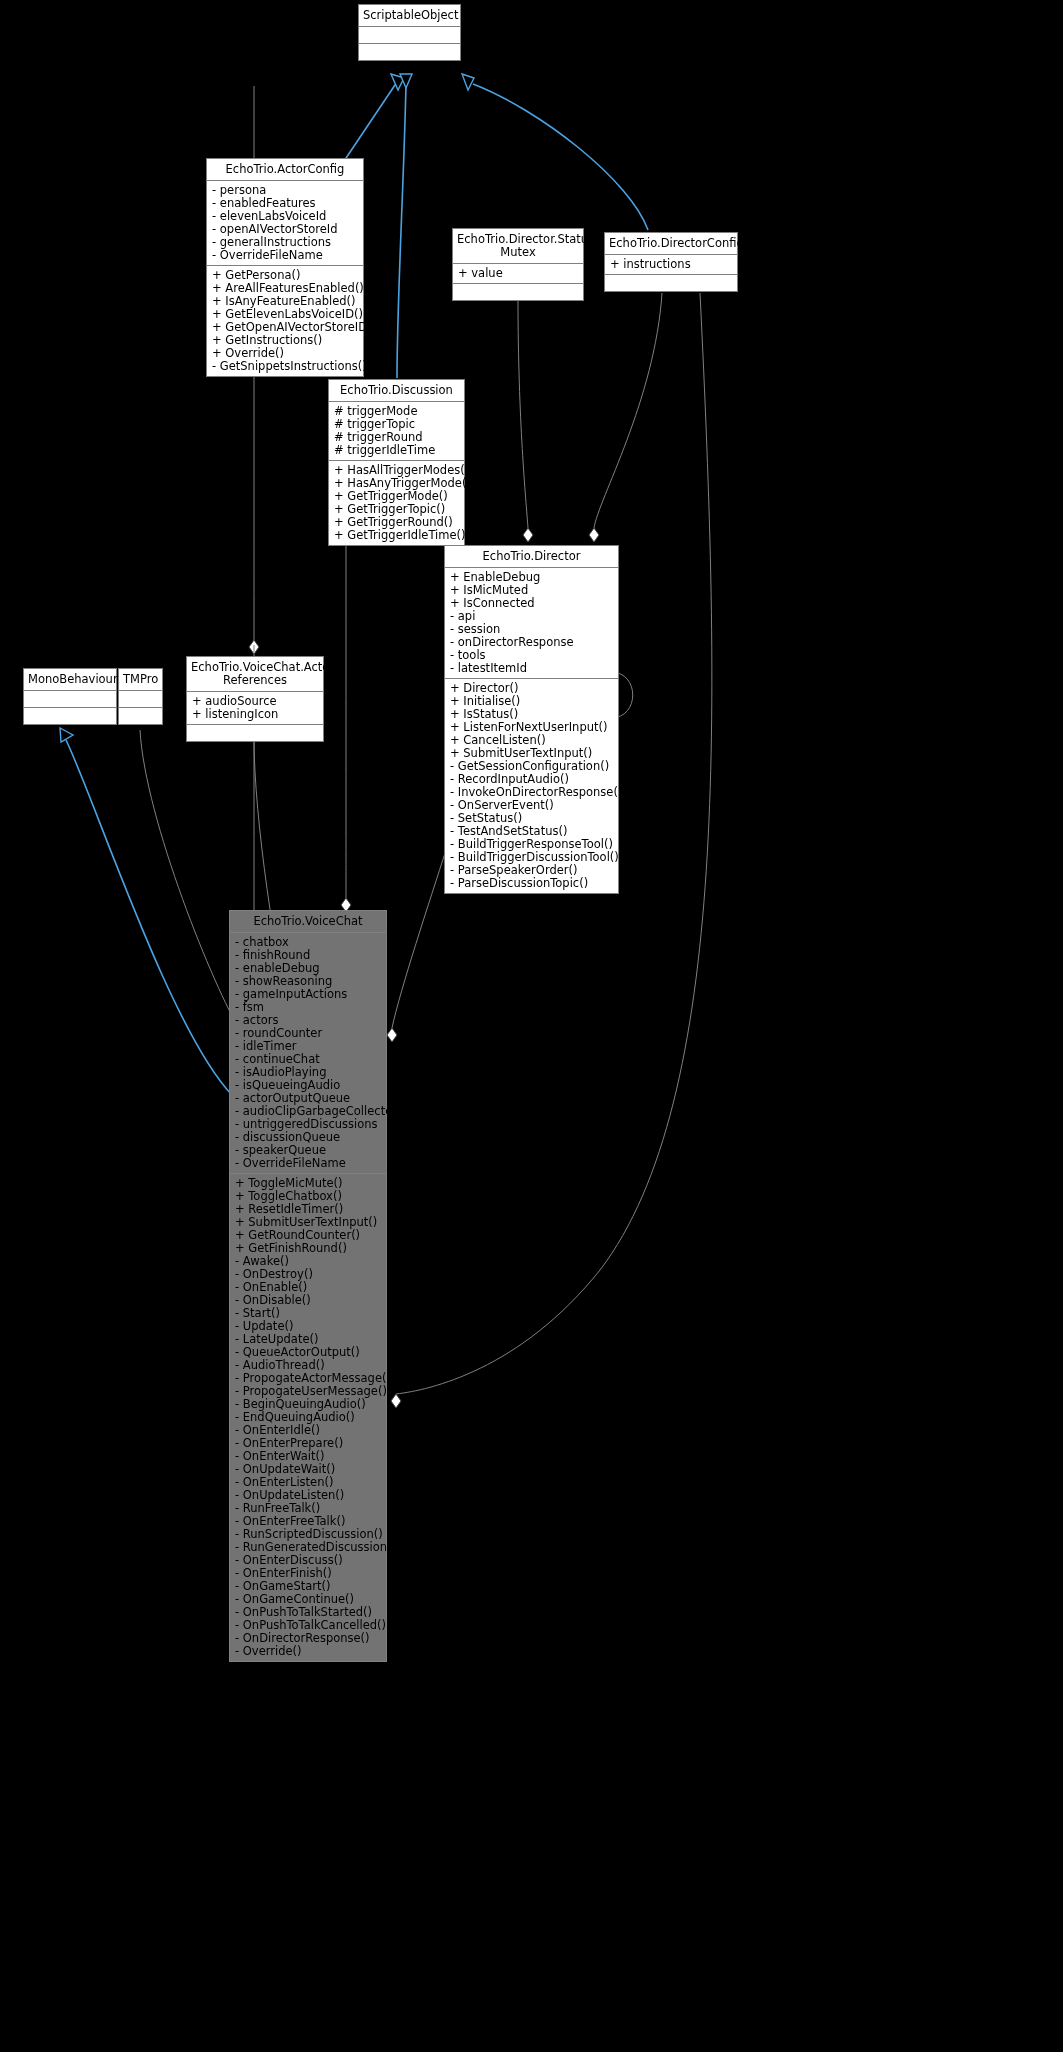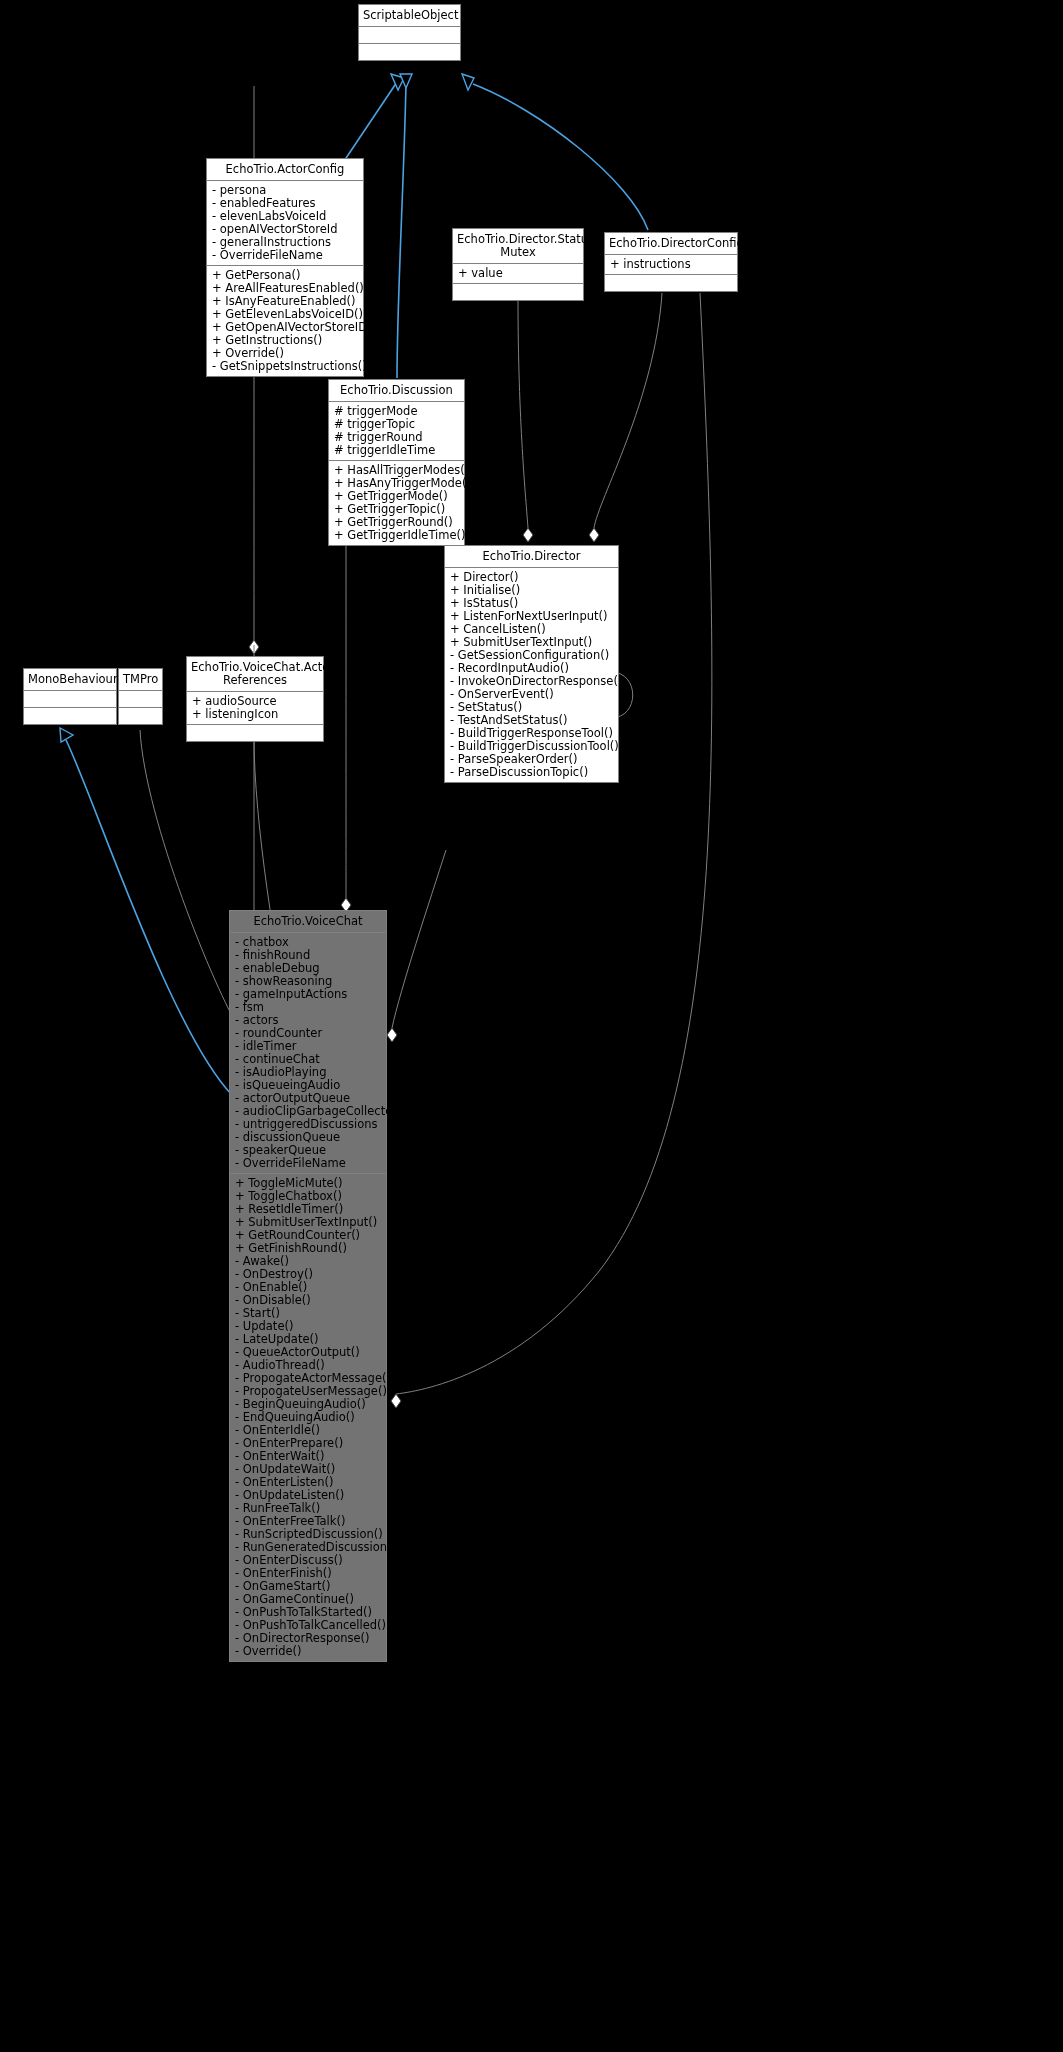--- a/index.html
+++ b/index.html
@@ -179,20 +179,30 @@
       <div class="row">+ HasAnyTriggerMode()</div>
       <div class="row">+ GetTriggerMode()</div>
       <div class="row">+ GetTriggerTopic()</div>
       <div class="row">+ GetTriggerRound()</div>
       <div class="row">+ GetTriggerIdleTime()</div>
     </div>
   </div>
 
   <div class="node" style="left:444px; top:545px; width:175px;">
     <div class="title">EchoTrio.Director</div>
+    <div class="compartment">
+      <div class="row">+ EnableDebug</div>
+      <div class="row">+ IsMicMuted</div>
+      <div class="row">+ IsConnected</div>
+      <div class="row">- api</div>
+      <div class="row">- session</div>
+      <div class="row">- onDirectorResponse</div>
+      <div class="row">- tools</div>
+      <div class="row">- latestItemId</div>
+    </div>
     <div class="compartment">
       <div class="row">+ Director()</div>
       <div class="row">+ Initialise()</div>
       <div class="row">+ IsStatus()</div>
       <div class="row">+ ListenForNextUserInput()</div>
       <div class="row">+ CancelListen()</div>
       <div class="row">+ SubmitUserTextInput()</div>
       <div class="row">- GetSessionConfiguration()</div>
       <div class="row">- RecordInputAudio()</div>
       <div class="row">- InvokeOnDirectorResponse()</div>

